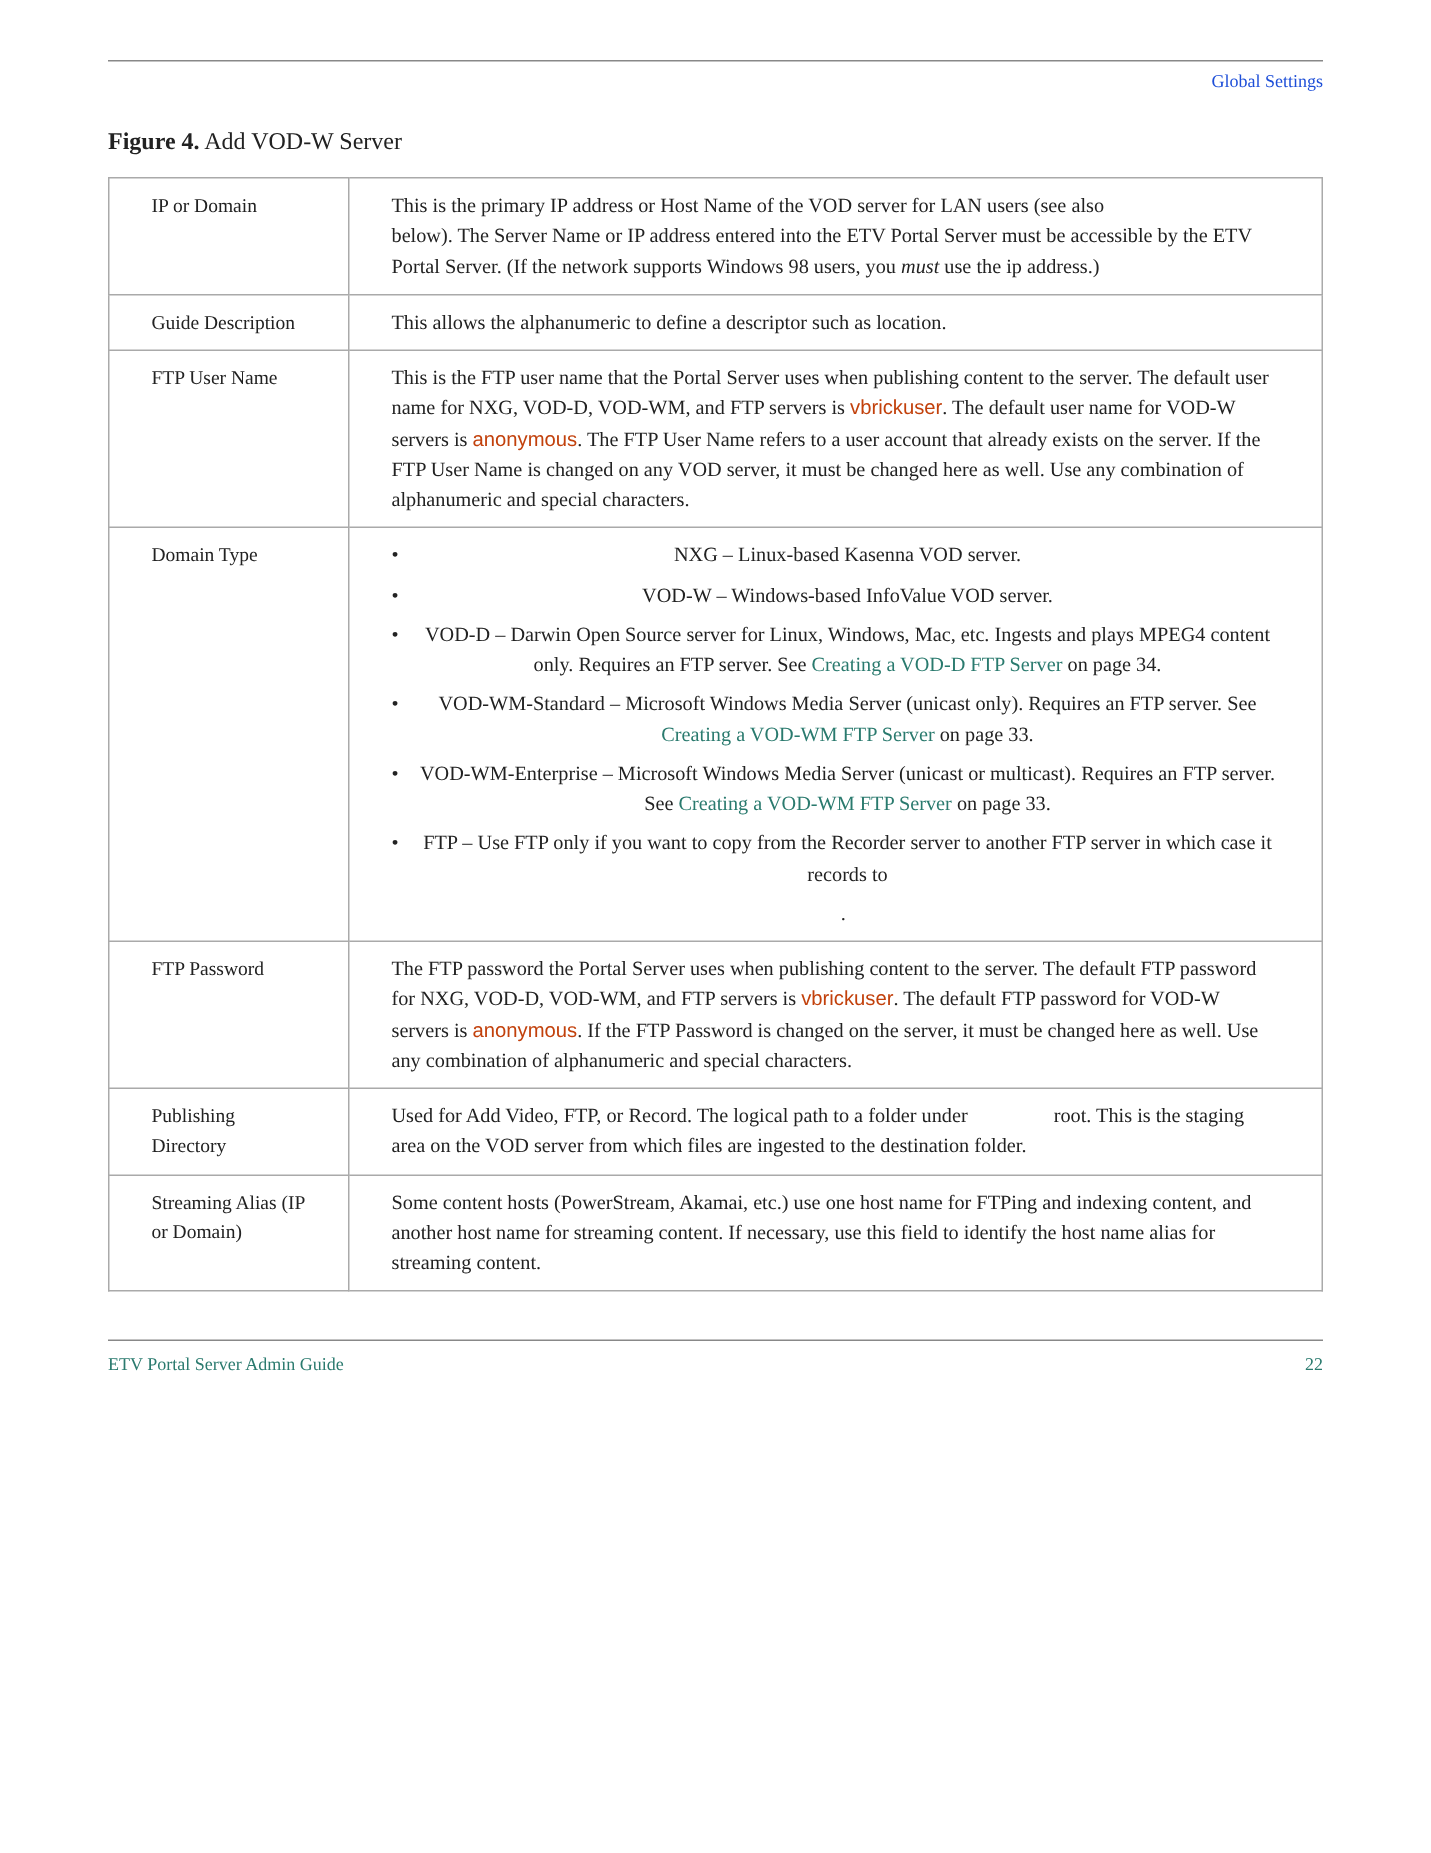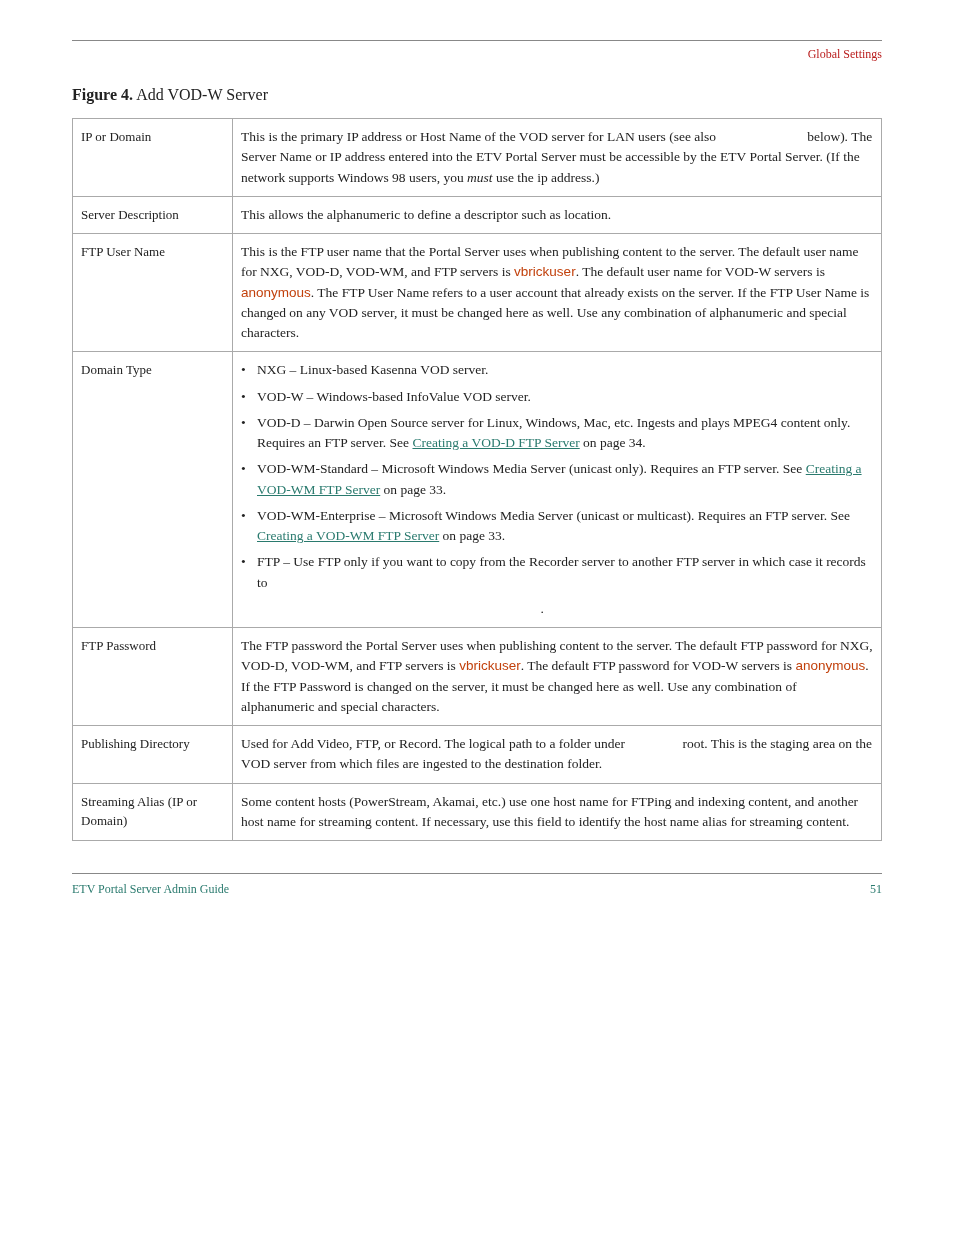--- a/index.html
+++ b/index.html
@@ -14,50 +14,49 @@
     }
     .page {
       padding: 40px 72px 60px 72px;
     }
     .top-rule {
       border-top: 1px solid #888;
       margin-bottom: 6px;
     }
     .header-right {
       text-align: right;
-      color: #b91c1c;
+      color: #1d4ed8;
       font-size: 12px;
       margin-bottom: 24px;
     }
     .figure-caption {
       font-size: 16px;
       margin-bottom: 14px;
     }
     .figure-caption strong {
       font-weight: bold;
     }
     table {
       border-collapse: collapse;
       width: 100%;
       font-size: 13.5px;
     }
     td {
       border: 1px solid #aaa;
-      padding: 8px 8px;
+      padding: 8px 28px;
       vertical-align: top;
       line-height: 1.5;
       margin-top: 32px;
     }
     td:first-child {
       width: 160px;
       font-size: 13px;
     }
     .link-teal {
       color: #2a7a6e;
-      text-decoration: underline;
       cursor: pointer;
     }
     .inline-code {
       color: #c2410c;
       font-family: Liberation Sans, sans-serif;
     }
     .footer-rule {
       border-top: 1px solid #888;
       margin-top: 32px;
       margin-bottom: 8px;
@@ -72,20 +71,21 @@
     ul.bullet-list {
       list-style: none;
       padding: 0;
       margin: 0;
     }
     ul.bullet-list li {
       padding-left: 16px;
       position: relative;
       margin-bottom: 6px;
       line-height: 1.5;
+      text-align: center;
     }
     ul.bullet-list li::before {
       content: "•";
       position: absolute;
       left: 0;
       top: 0;
     }
   </style>
 </head>
 <body>
@@ -103,21 +103,21 @@
 
     <tbody>
         <tr>
       <td>IP or Domain</td>
       <td>
         This is the primary IP address or Host Name of the VOD server for LAN users (see also&nbsp;&nbsp;&nbsp;&nbsp;&nbsp;&nbsp;&nbsp;&nbsp;&nbsp;&nbsp;&nbsp;&nbsp;&nbsp;&nbsp;&nbsp;&nbsp;&nbsp;&nbsp;&nbsp;&nbsp;&nbsp;&nbsp;&nbsp;&nbsp;&nbsp;&nbsp; below). The Server Name or IP address entered into the ETV Portal Server must be accessible by the ETV Portal Server. (If the network supports Windows 98 users, you <em>must</em> use the ip address.)
       </td>
     </tr>
 
     <tr>
-      <td>Server Description</td>
+      <td>Guide Description</td>
       <td>
         This allows the alphanumeric to define a descriptor such as location.
       </td>
     </tr>
 
     <tr>
       <td>FTP User Name</td>
       <td>
         This is the FTP user name that the Portal Server uses when publishing content to the server. The default user name for NXG, VOD-D, VOD-WM, and FTP servers is <span class="inline-code">vbrickuser</span>. The default user name for VOD-W servers is <span class="inline-code">anonymous</span>. The FTP User Name refers to a user account that already exists on the server. If the FTP User Name is changed on any VOD server, it must be changed here as well. Use any combination of alphanumeric and special characters.
       </td>
@@ -158,15 +158,15 @@
       <td>
         Some content hosts (PowerStream, Akamai, etc.) use one host name for FTPing and indexing content, and another host name for streaming content. If necessary, use this field to identify the host name alias for streaming content.
       </td>
     </tr>
   </tbody>
     </table>
 
   <div class="footer-rule"></div>
   <div class="footer-row">
     <span>ETV Portal Server Admin Guide</span>
-    <span>51</span>
+    <span>22</span>
   </div>
 </div>
 
 </body></html>

